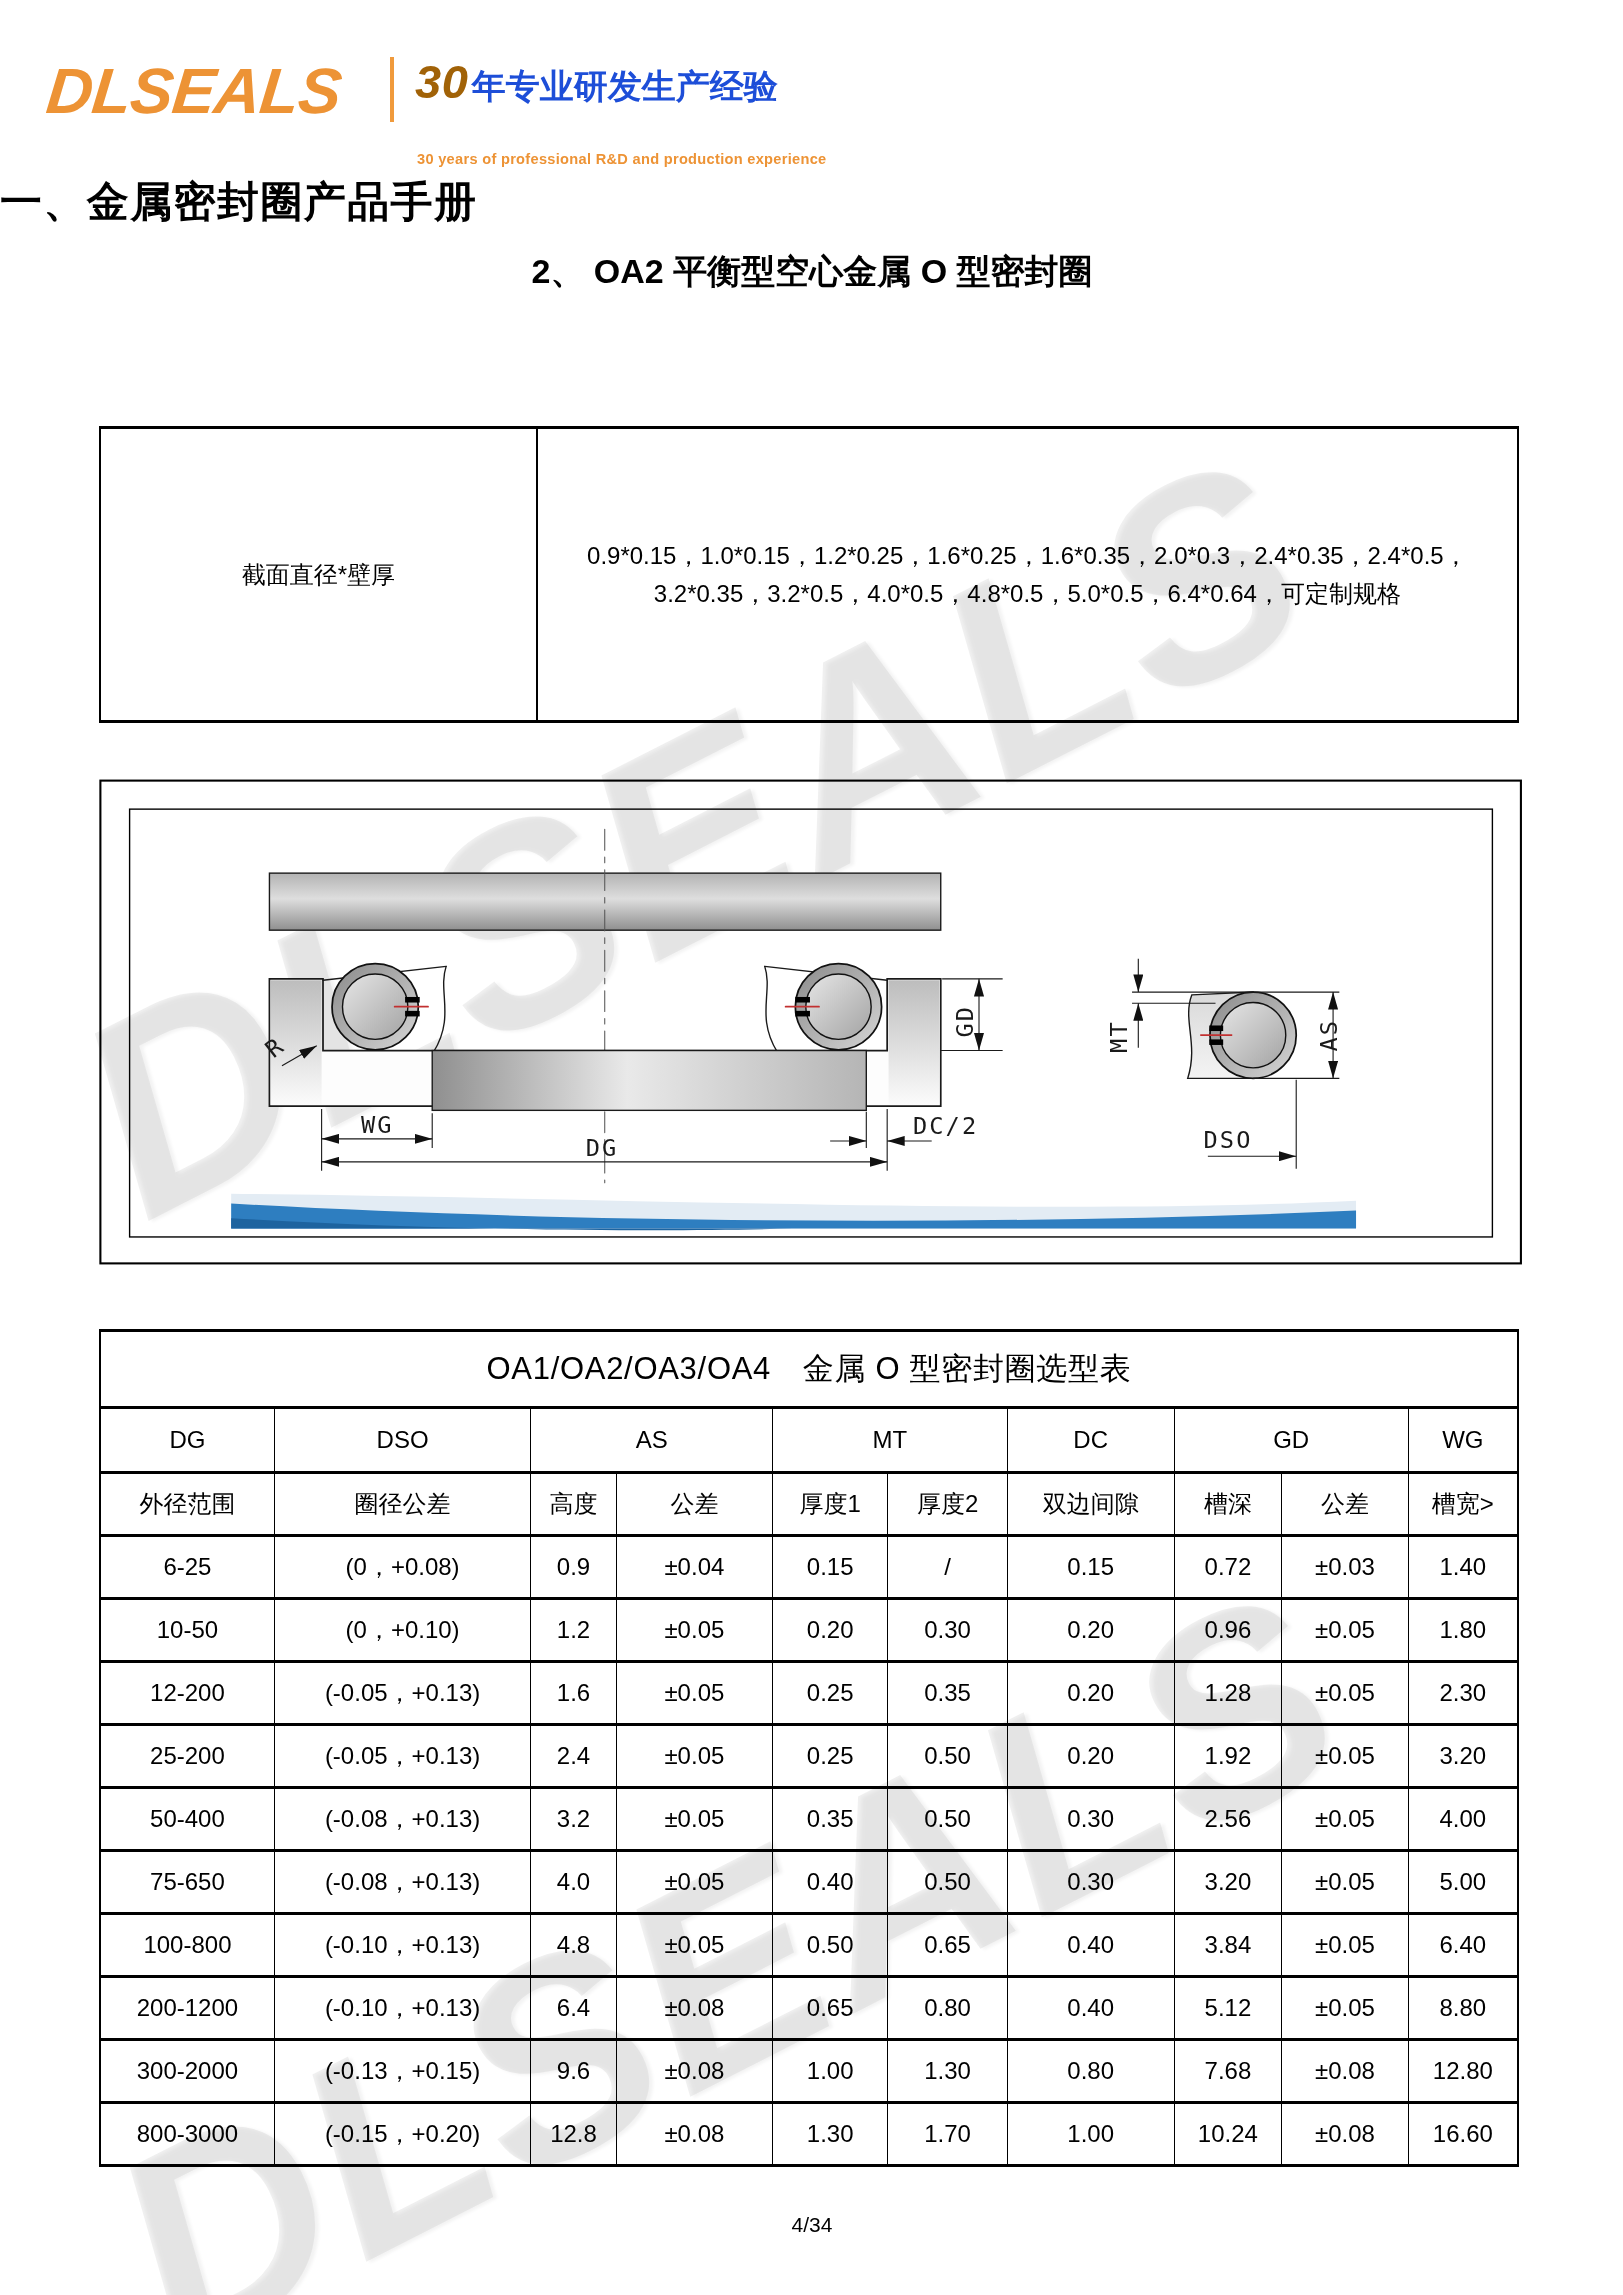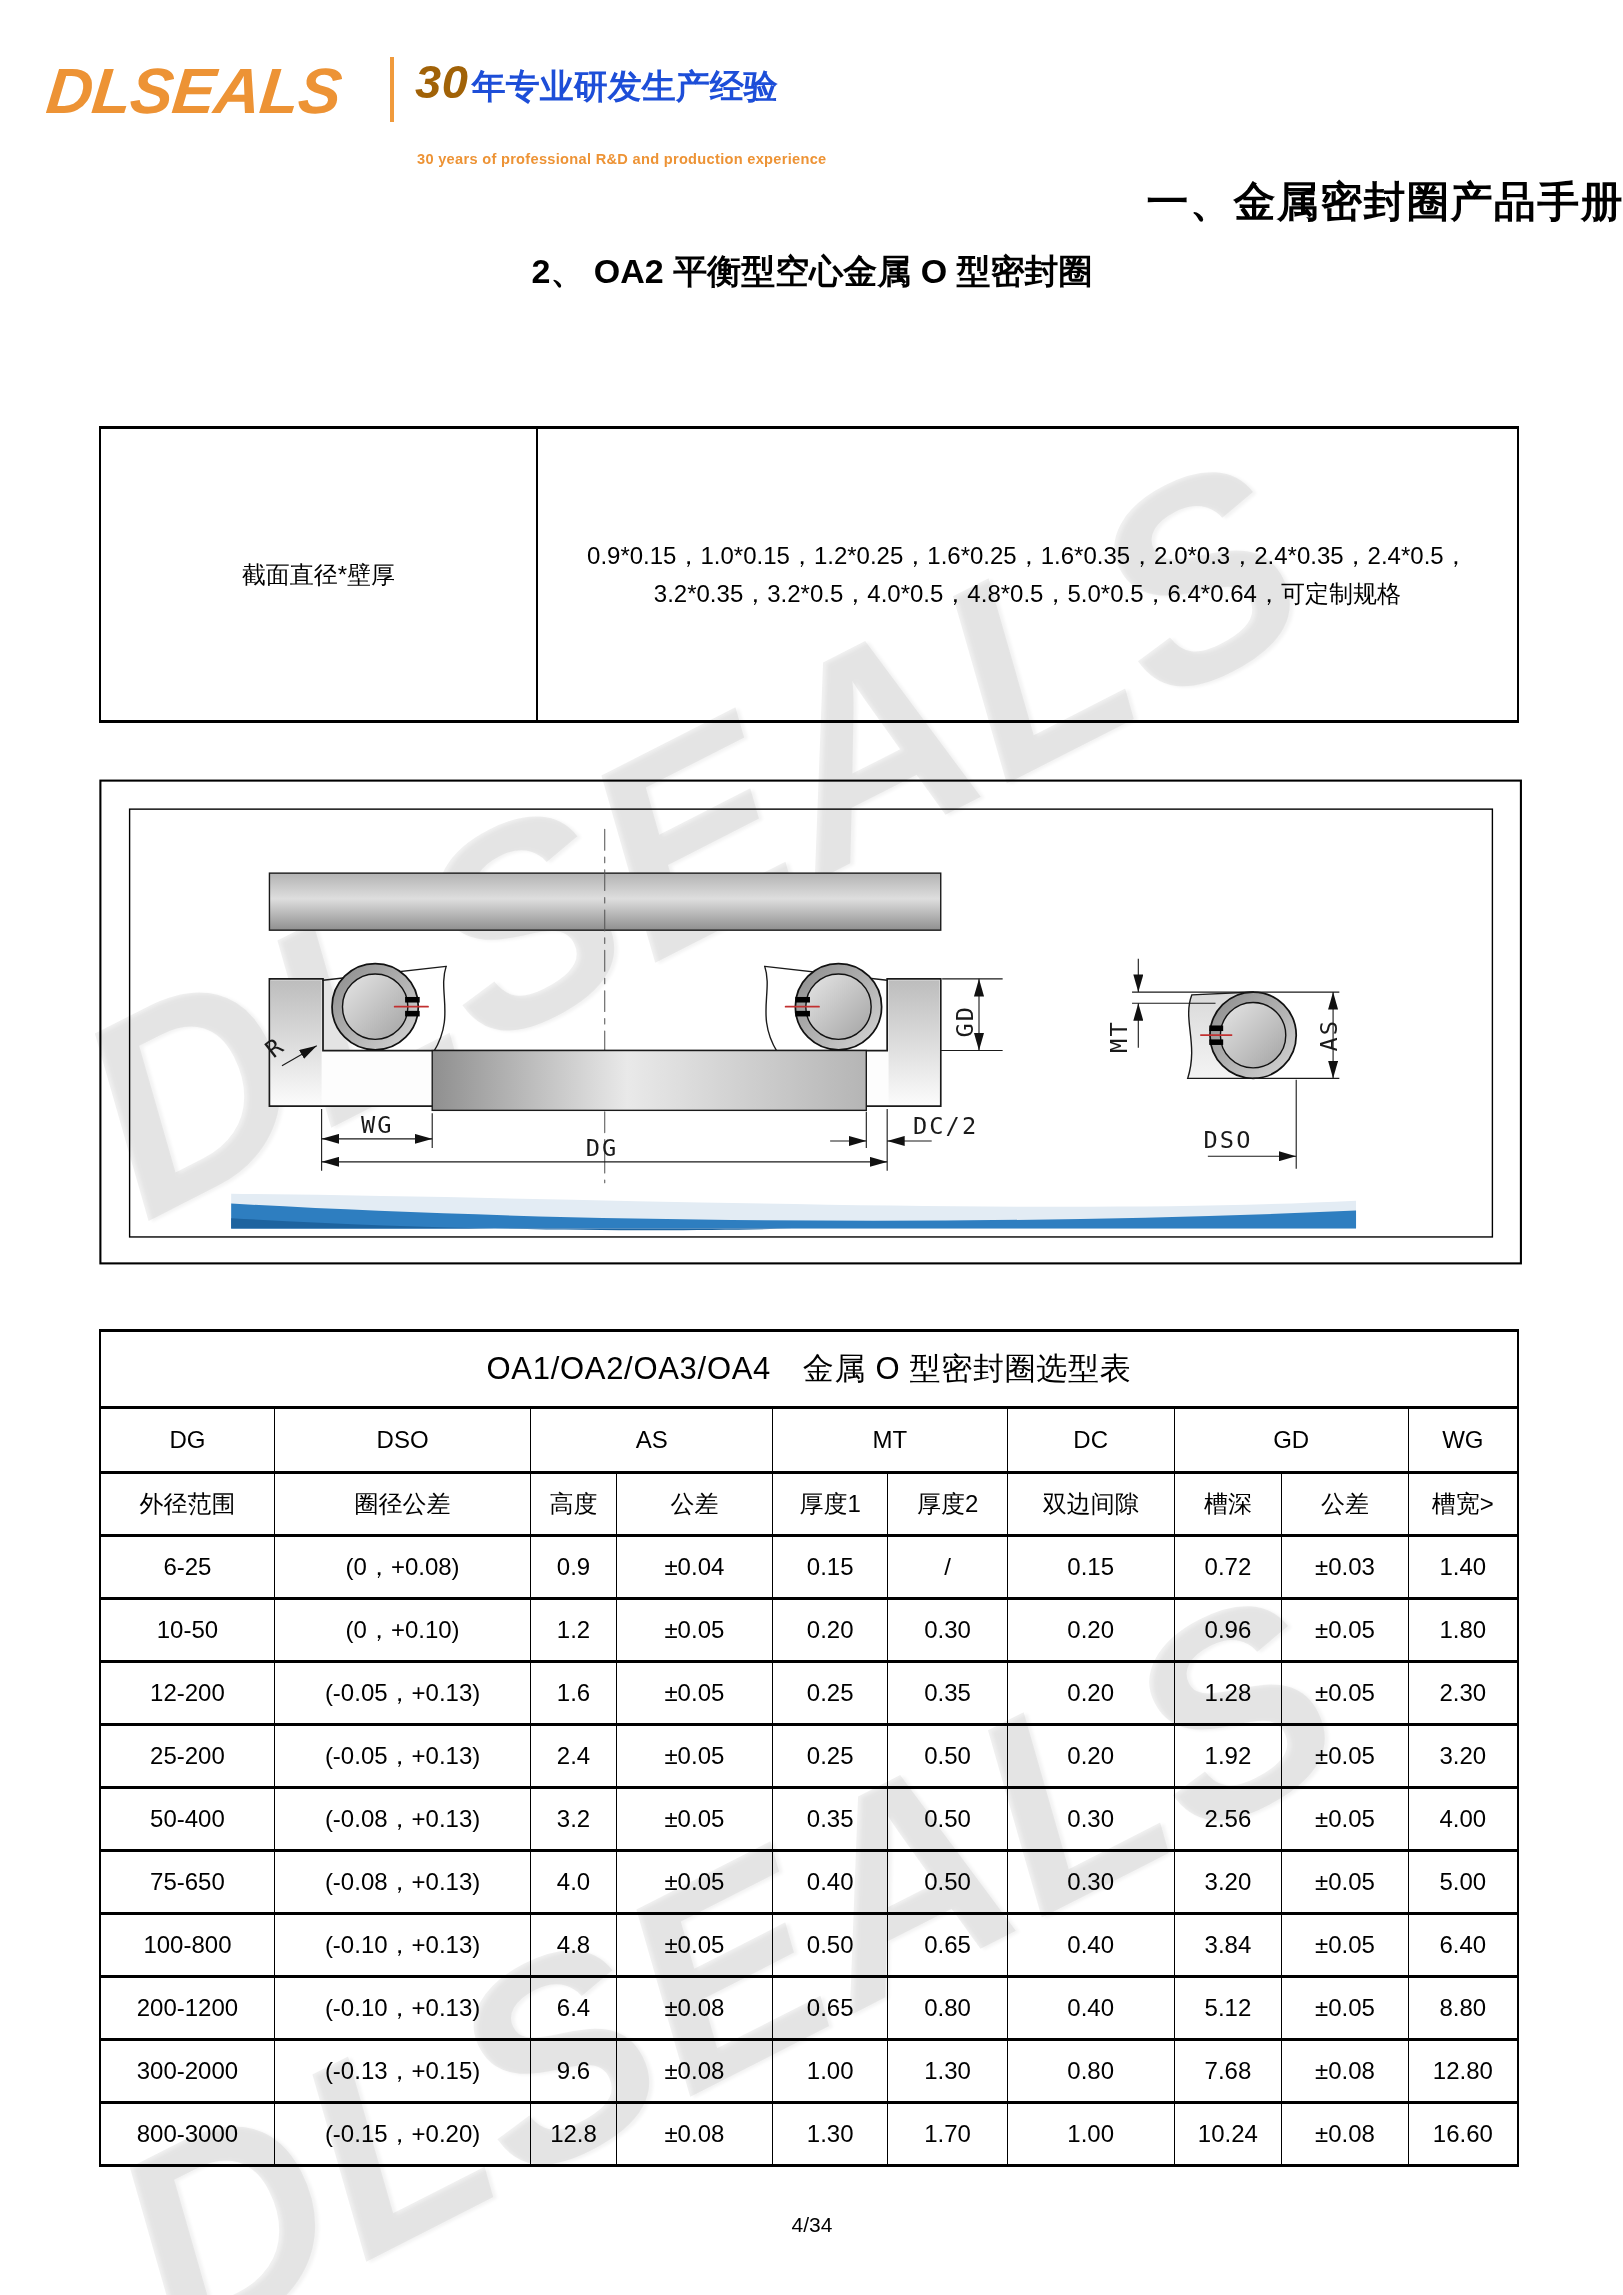--- a/index.html
+++ b/index.html
@@ -16,21 +16,21 @@
   
   .logo{position:absolute;left:47px;top:54px;font-size:64px;font-weight:bold;font-style:italic;
         color:#ED9335;letter-spacing:-0.7px;transform:skewX(-6deg);}
   .logo-divider{position:absolute;left:390px;top:57px;width:4.2px;height:65px;background:#F09A3C;}
   .badge-line{position:absolute;left:415px;top:54px;white-space:nowrap;}
   .badge-30{font-size:47px;font-weight:bold;color:#a16207;font-style:italic;letter-spacing:0.7px;}
   .badge-cn{font-size:34px;font-weight:bold;color:#1d4ed8;}
   .badge-sub{position:absolute;left:417px;top:103px;font-size:14.6px;font-weight:bold;color:#ED9335;letter-spacing:0.3px;margin-top:48px;}
 
   
-  .title-main{position:absolute;left:0;top:174px;width:100%;text-align:right;font-size:42px;font-weight:bold;letter-spacing:1.4px;}
+  .title-main{position:absolute;left:0;top:174px;width:100%;text-align:left;font-size:42px;font-weight:bold;letter-spacing:1.4px;}
   .title-sub{position:absolute;left:0;top:249px;width:100%;text-align:center;font-size:34px;font-weight:bold;}
   .desc{position:absolute;left:0;top:302px;width:100%;text-align:center;font-size:23px;line-height:35px;font-weight:400;}
 
   
   table{border-collapse:collapse;table-layout:fixed;position:absolute;background:transparent;}
   th,td{overflow:hidden;}
   .spec-table{left:99px;top:426px;width:1420px;height:297px;
               border:2.8px solid #000;}
   .spec-table td{border:2.1px solid #000;border-top-width:3.5px;border-bottom-width:3.5px;
                  font-size:24px;text-align:center;vertical-align:middle;font-weight:400;}

